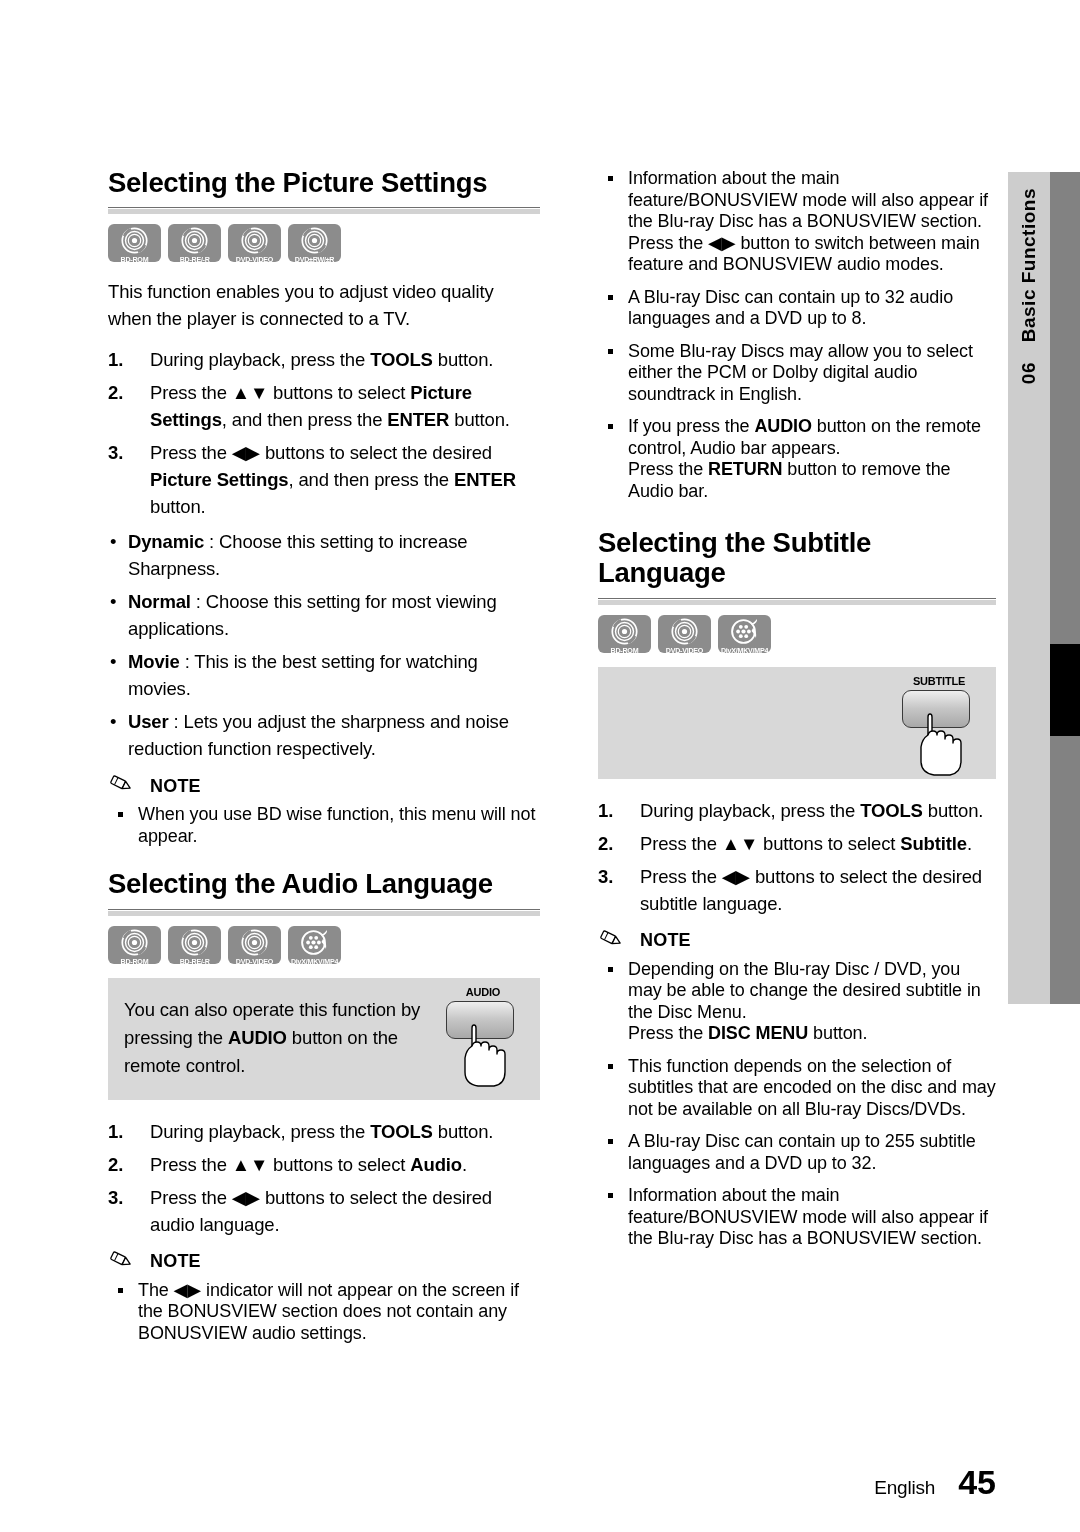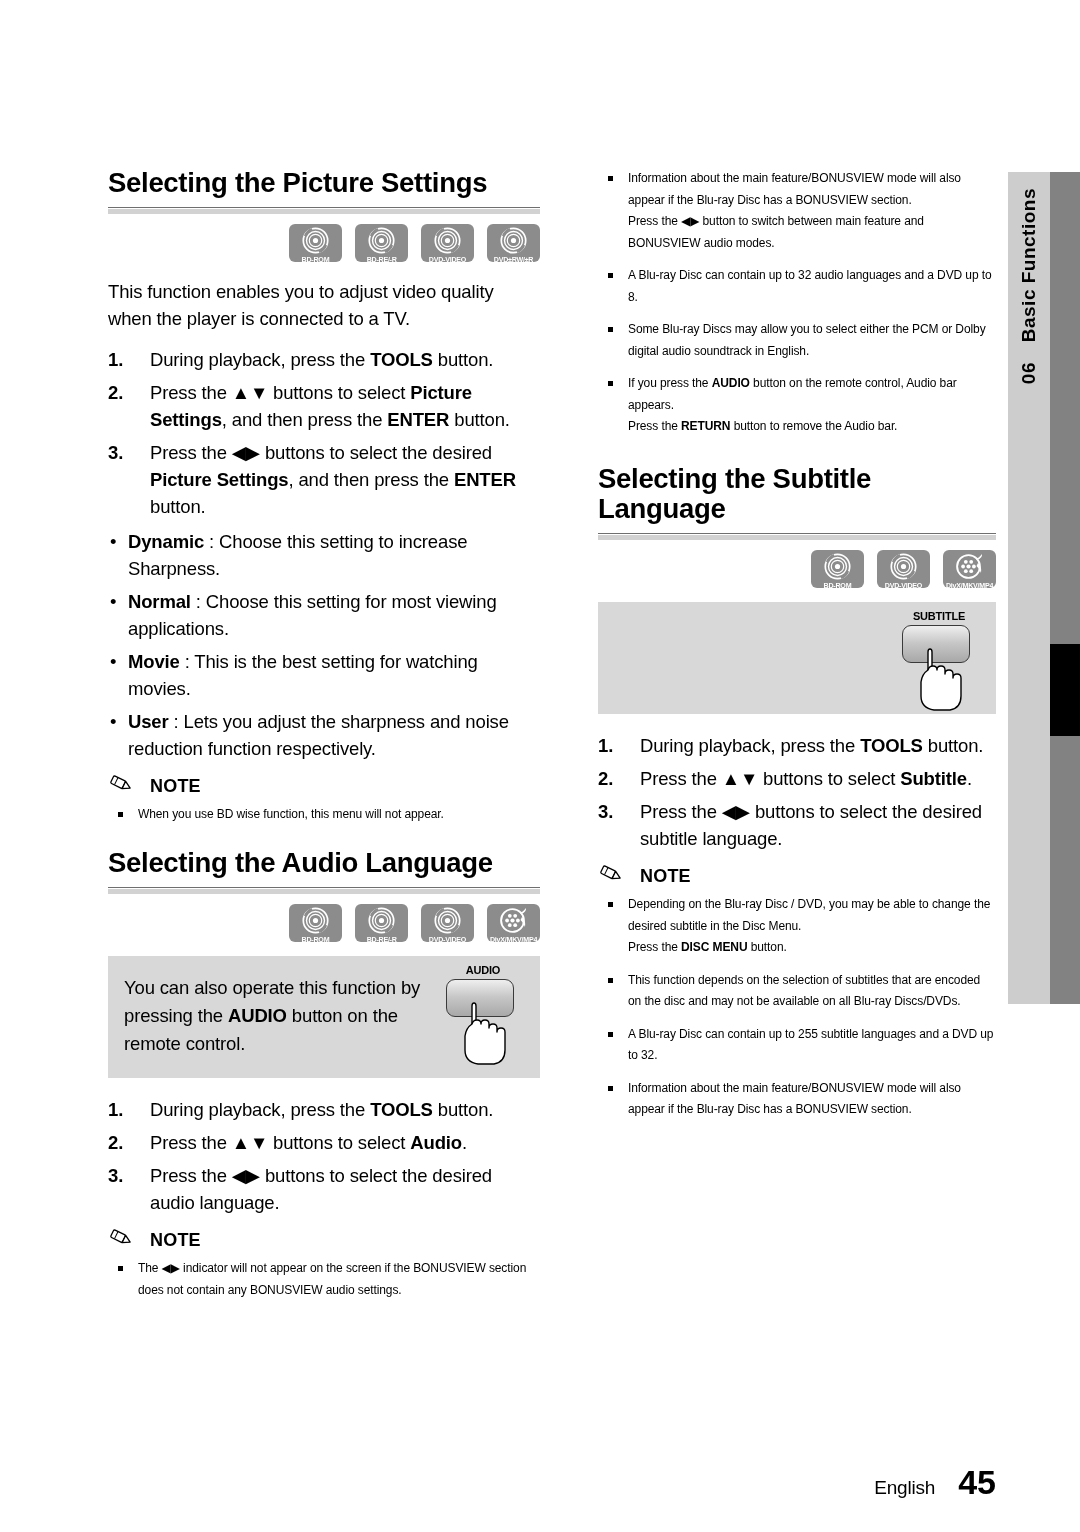--- a/index.html
+++ b/index.html
@@ -90,22 +90,22 @@
     height: 1px; background: #6f6f6f;
   }
   .title-rule .thick {
     position: absolute; top: 2px; left: 0; right: 0;
     height: 5px; background: #d2d2d2;
   }
 
   
   .badges {
     display: flex;
-    justify-content: flex-end;
-    gap: 13px;
+    justify-content: flex-start;
+    gap: 7px;
     margin-top: 10px;
   }
   .badge {
     width: 53px;
     height: 38px;
     background: #8c8c8c;
     border-radius: 6px;
     display: flex;
     flex-direction: column;
     align-items: center;
@@ -180,21 +180,21 @@
     letter-spacing: 0.2px;
   }
   ul.note-list {
     list-style: none;
     margin: 6px 0 0 0;
     padding: 0;
   }
   ul.note-list li {
     position: relative;
     padding-left: 30px;
-    font-size: 12px;
+    font-size: 18px;
     line-height: 21.5px;
     margin-bottom: 11px;
     letter-spacing: -0.1px;
   }
   ul.note-list li .sq {
     position: absolute;
     left: 10px; top: 8px;
     width: 5px; height: 5px;
     background: #000;
   }

